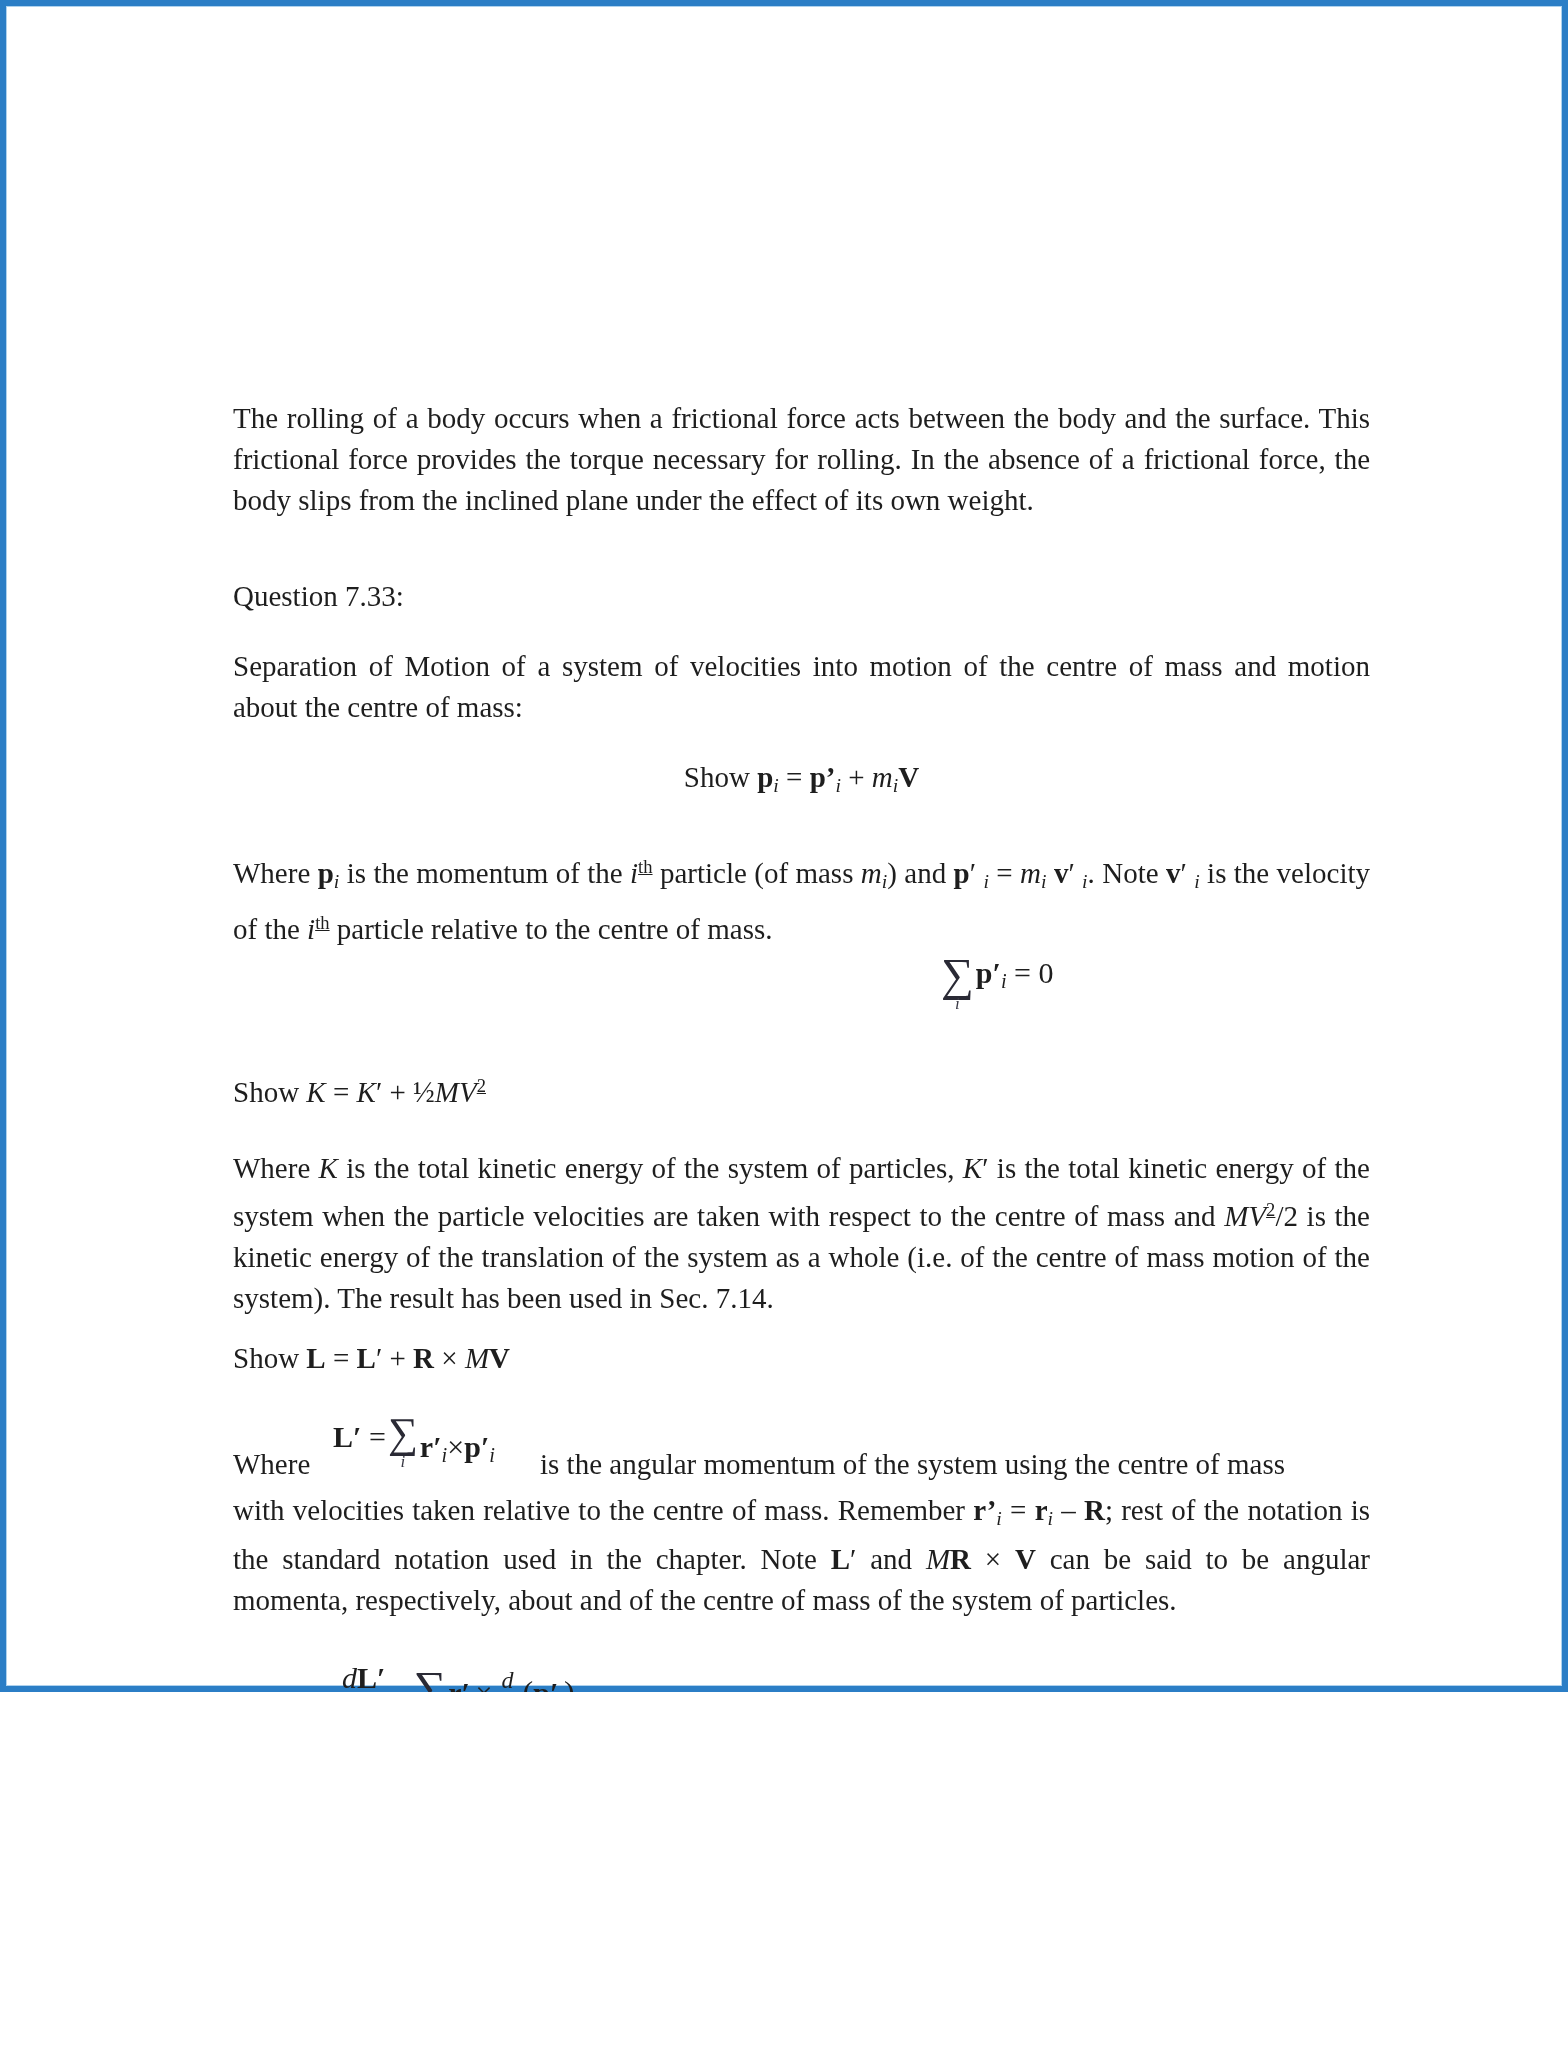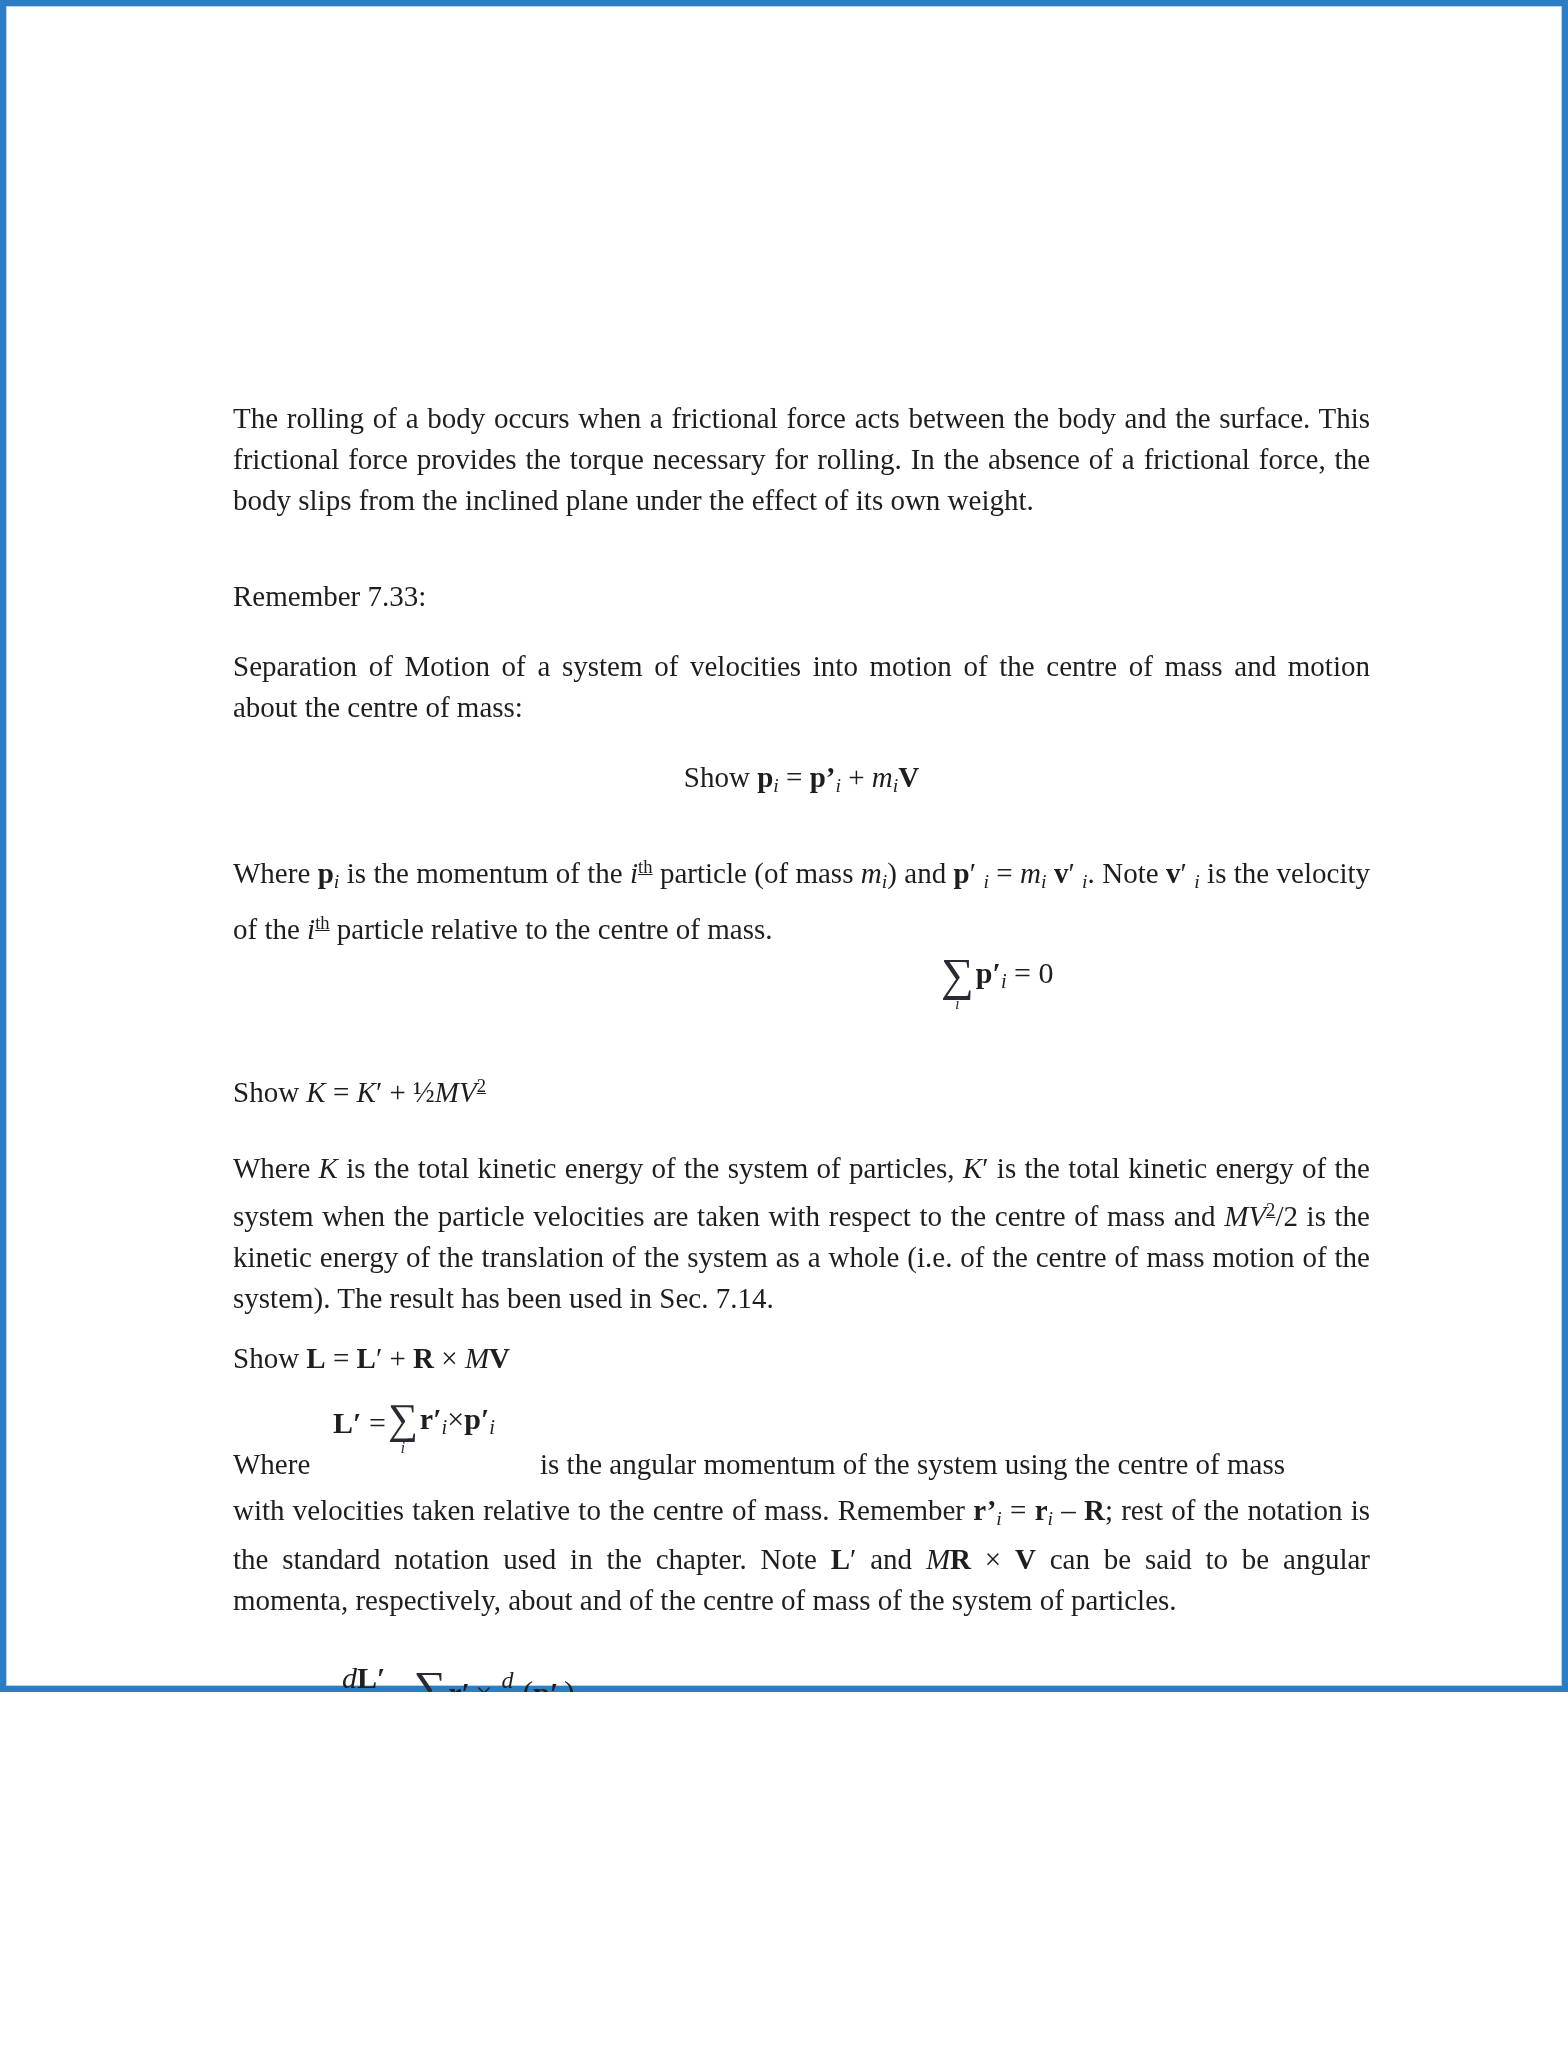--- a/index.html
+++ b/index.html
@@ -43,21 +43,21 @@
   .ribbon{position:absolute;left:648px;top:1842px;}
 </style>
 </head>
 <body>
 
 <div class="page">
   <div class="frame"></div>
 
   <div class="blk" style="top:398px;">The rolling of a body occurs when a frictional force acts between the body and the surface. This frictional force provides the torque necessary for rolling. In the absence of a frictional force, the body slips from the inclined plane under the effect of its own weight.</div>
 
-  <div class="blk nojust" style="top:576px;">Remember 7.33:</div>
+  <div class="blk nojust" style="top:576px;">Question 7.33:</div>
 
   <div class="blk" style="top:646px;">Separation of Motion of a system of velocities into motion of the centre of mass and motion about the centre of mass:</div>
 
   <div class="blk nojust" style="top:757px;text-align:center;"><span>Show </span><span class="sg-b">p</span><span class="sg-d">i</span><span> = </span><span class="sg-b">p’</span><span class="sg-d">i</span><span> + </span><span class="sg-i">m</span><span class="sg-d">i</span><span class="sg-b">V</span></div>
 
   <div class="blk" style="top:846px;"><span>Where </span><span class="sg-b">p</span><span class="sg-d">i</span><span> is the momentum of the </span><span class="sg-i">i</span><span class="sg-u">th</span><span> particle (of mass </span><span class="sg-i">m</span><span class="sg-d">i</span><span>) and </span><span class="sg-b">p</span><span>′ </span><span class="sg-d">i</span><span> = </span><span class="sg-i">m</span><span class="sg-d">i</span><span> </span><span class="sg-b">v</span><span>′ </span><span class="sg-d">i</span><span>. Note </span><span class="sg-b">v</span><span>′ </span><span class="sg-d">i</span><span> is the velocity of the </span><span class="sg-i">i</span><span class="sg-u">th</span><span> particle relative to the centre of mass.</span></div>
 
   <div class="blk nojust" style="top:948px;height:82px;position:absolute;">
     <span class="formula-row" style="position:absolute;left:706px;top:4px;">
       <span class="sumstack">
@@ -79,21 +79,21 @@
   <div class="blk nojust" style="top:1398px;height:90px;position:absolute;">
     <span style="position:absolute;left:0;top:46px;">Where</span>
     <span class="formula-row" style="position:absolute;left:100px;top:0;">
       <span class="eqtxt" style="margin-bottom:12px;">
         <span class="sg-b">L</span><span class="sg-b">′</span><span> = </span>
       </span>
       <span class="sumstack">
         <span class="sigma" style="font-size:42px;">∑</span>
         <span class="sumunder">i</span>
       </span>
-      <span class="eqtxt" style="margin-bottom:12px;">
+      <span class="eqtxt" style="margin-bottom:12px;margin-top:28px;">
         <span class="sg-b">r</span><span class="sg-b">′</span><span class="sg-d">i</span><span>×</span><span class="sg-b">p</span><span class="sg-b">′</span><span class="sg-d">i</span>
       </span>
     </span>
     <span style="position:absolute;left:307px;top:46px;width:830px;display:inline-block;">is the angular momentum of the system using the centre of mass</span>
   </div>
 
   <div class="blk" style="top:1490px;"><span>with velocities taken relative to the centre of mass. Remember </span><span class="sg-b">r’</span><span class="sg-d">i</span><span> = </span><span class="sg-b">r</span><span class="sg-d">i</span><span> – </span><span class="sg-b">R</span><span>; rest of the notation is the standard notation used in the chapter. Note </span><span class="sg-b">L</span><span>′ and </span><span class="sg-i">M</span><span class="sg-b">R</span><span> × </span><span class="sg-b">V</span><span> can be said to be angular momenta, respectively, about and of the centre of mass of the system of particles.</span></div>
 
   <div class="blk nojust" style="top:1656px;height:110px;position:absolute;">
     <span style="position:absolute;left:0;top:62px;">Show</span>

